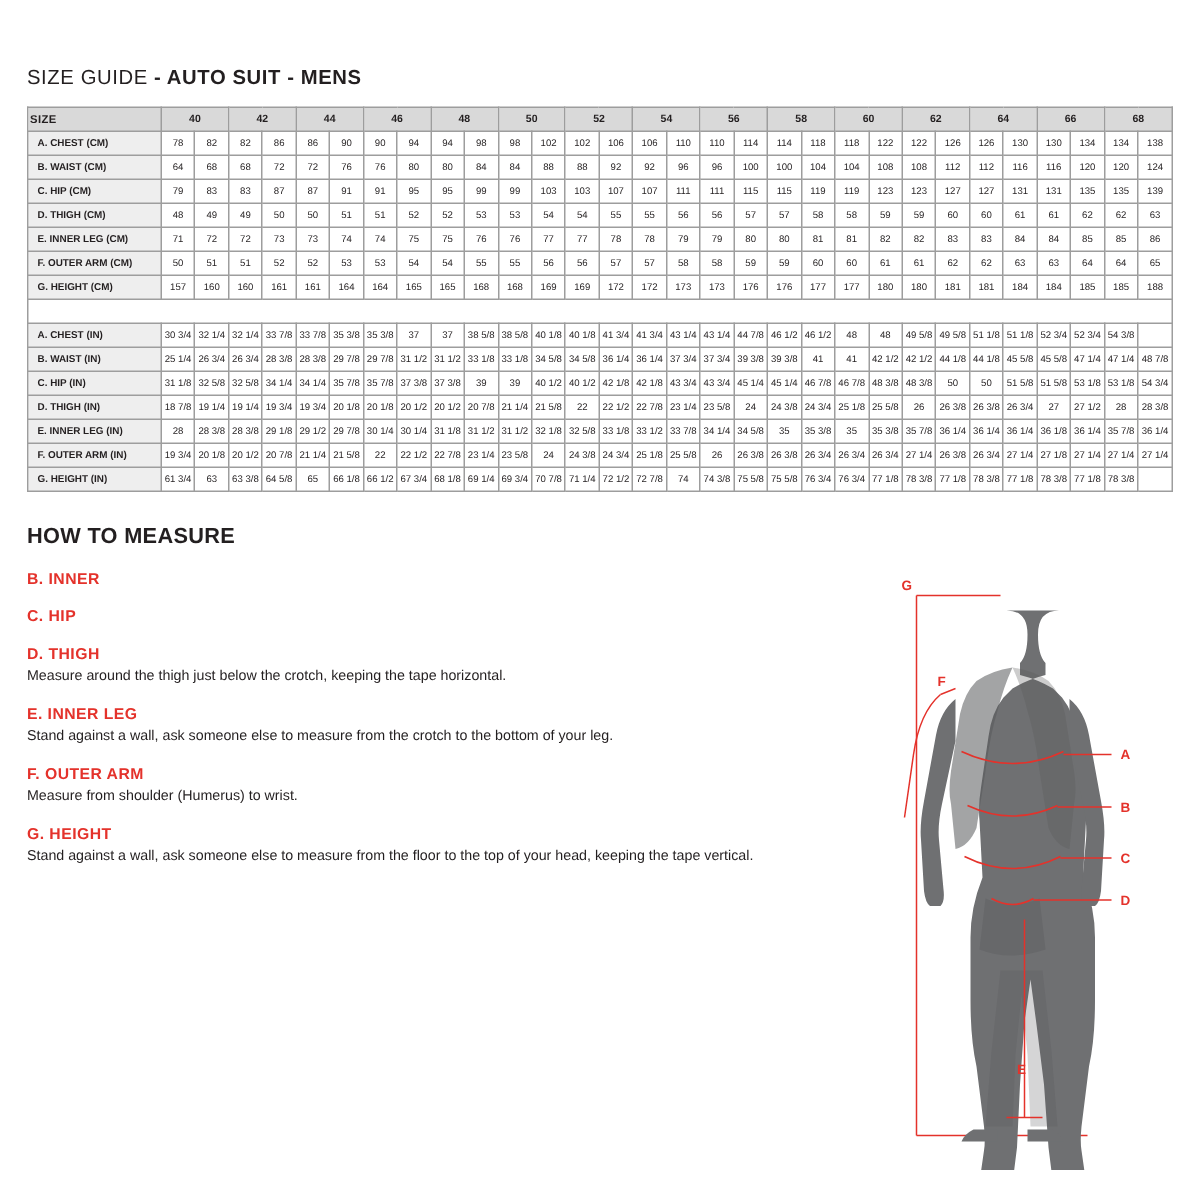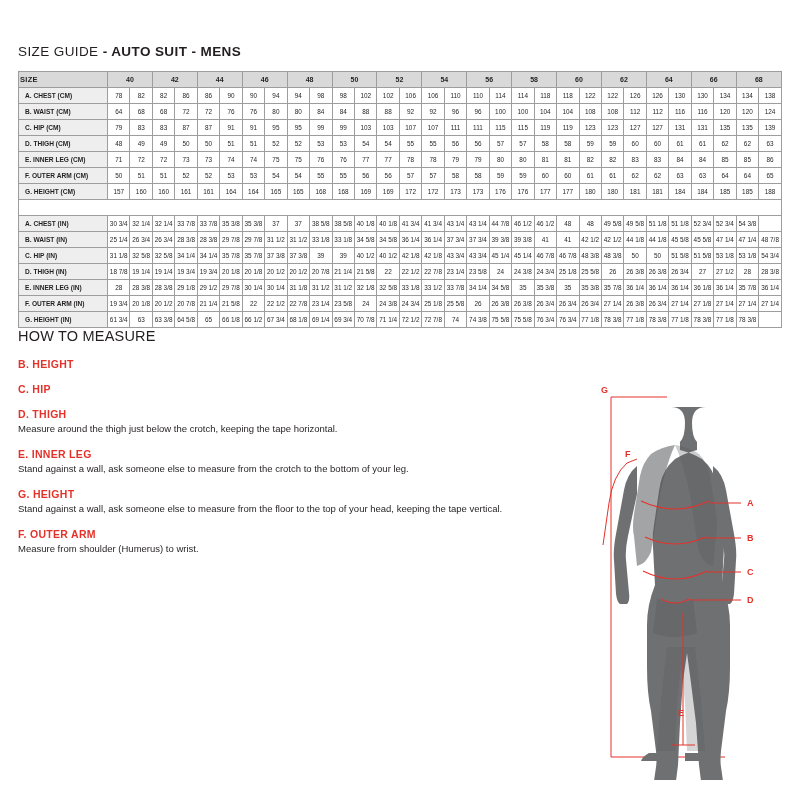--- a/index.html
+++ b/index.html
@@ -71,22 +71,23 @@
     letter-spacing: 0.3px;
   }
   .spacer-row td {
     border: none;
     height: 7px;
     padding: 0;
   }
 
   
   .howto-title {
+    margin-top: 22px;
     font-size: 14.5px;
-    font-weight: normal;
+    font-weight: bold;
     letter-spacing: 0.2px;
   }
   .measure-list {
     width: 560px;
     margin-top: 14px;
   }
   .measure-item { margin-bottom: 13px; }
   .measure-item .mh {
     color: #e4322b;
     font-weight: bold;
@@ -607,40 +608,40 @@
           <td>78 3/8</td>
           <td></td>
         </tr>
       </tbody>
   </table>
 
   <div class="howto-title">HOW TO MEASURE</div>
 
   <div class="measure-list">
       <div class="measure-item">
-        <div class="mh">B. HEIGHT</div>
+        <div class="mh">B. INNER</div>
       </div>
       <div class="measure-item">
         <div class="mh">C. HIP</div>
       </div>
       <div class="measure-item">
         <div class="mh">D. THIGH</div>
         <div class="mt">Measure around the thigh just below the crotch, keeping the tape horizontal.</div>
       </div>
       <div class="measure-item">
         <div class="mh">E. INNER LEG</div>
         <div class="mt">Stand against a wall, ask someone else to measure from the crotch to the bottom of your leg.</div>
       </div>
       <div class="measure-item">
+        <div class="mh">F. OUTER ARM</div>
+        <div class="mt">Measure from shoulder (Humerus) to wrist.</div>
+      </div>
+      <div class="measure-item">
         <div class="mh">G. HEIGHT</div>
         <div class="mt">Stand against a wall, ask someone else to measure from the floor to the top of your head, keeping the tape vertical.</div>
-      </div>
-      <div class="measure-item">
-        <div class="mh">F. OUTER ARM</div>
-        <div class="mt">Measure from shoulder (Humerus) to wrist.</div>
       </div>
     </div>
 
   <div class="figure">
     <svg width="215" height="395" viewBox="0 0 215 395" xmlns="http://www.w3.org/2000/svg">
 
       <line x1="36" y1="12" x2="36" y2="372" stroke="#e4322b" stroke-width="1"></line>
       <line x1="36" y1="12" x2="92" y2="12" stroke="#e4322b" stroke-width="1"></line>
       <line x1="36" y1="372" x2="150" y2="372" stroke="#e4322b" stroke-width="1"></line>
       <text x="33" y="8" font-family="Liberation Sans, sans-serif" font-size="9" font-weight="bold" fill="#e4322b" text-anchor="end">G</text>

